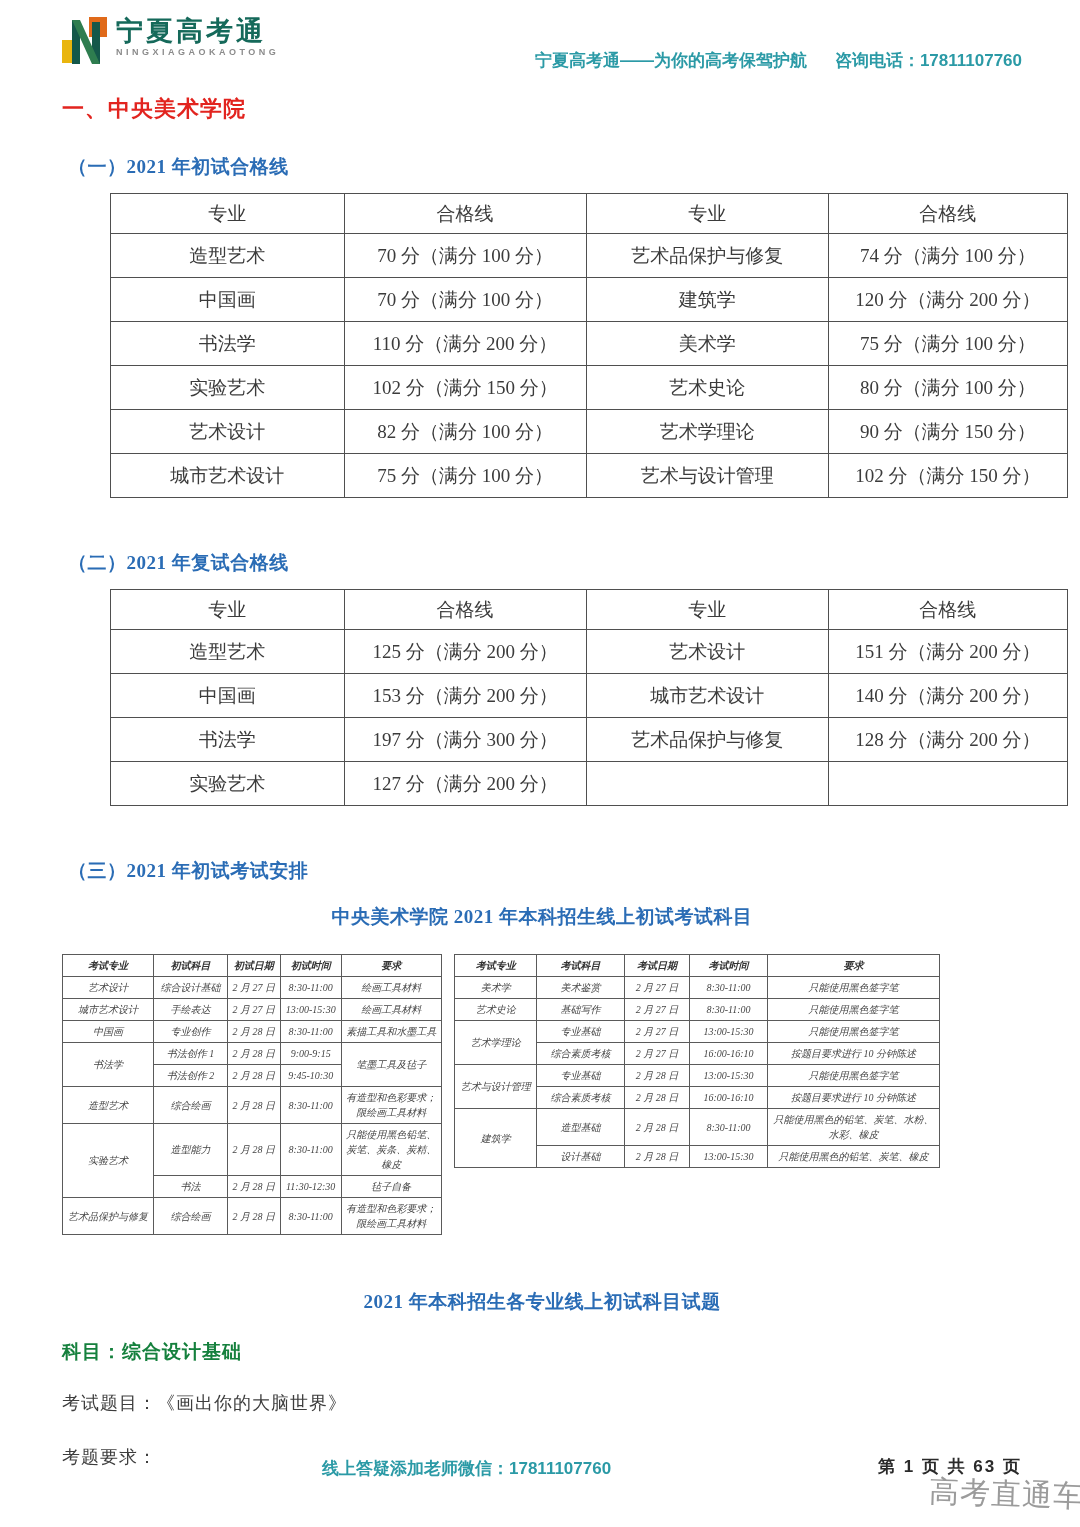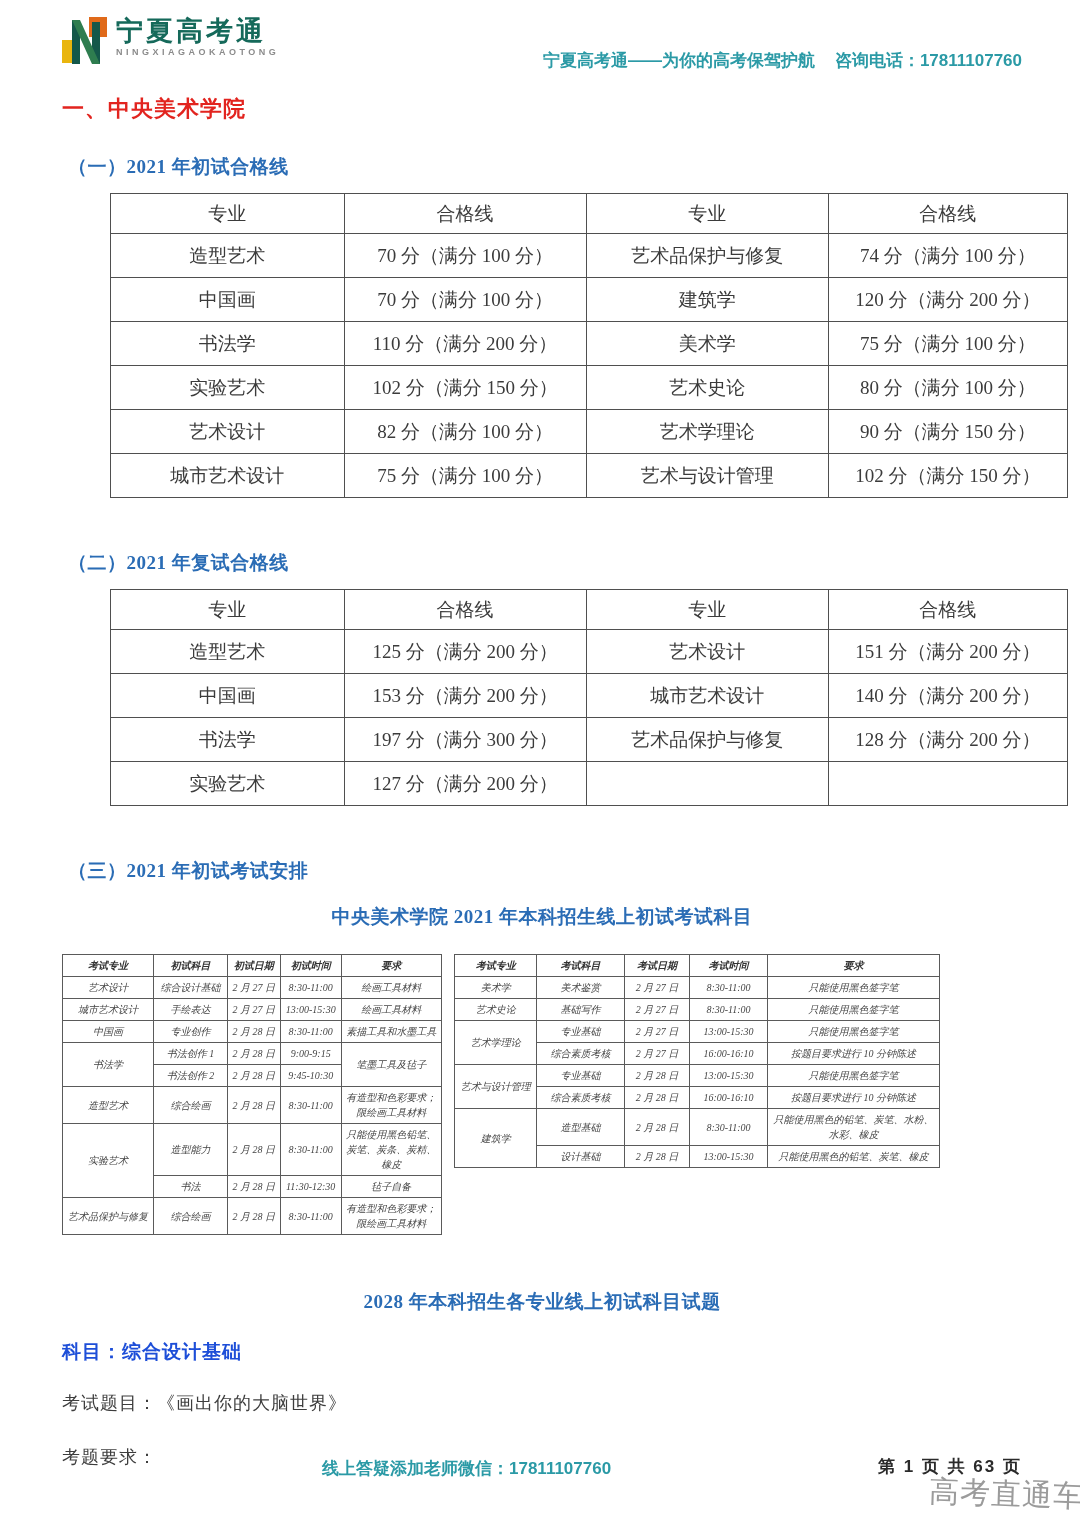--- a/index.html
+++ b/index.html
@@ -26,21 +26,21 @@
     font-family:"Liberation Sans","DejaVu Sans",sans-serif;
     font-size:27px;font-weight:bold;color:var(--logo-green);letter-spacing:3px;line-height:1.15;
   }
   .logo-text .en{
     font-family:"Liberation Sans","DejaVu Sans",sans-serif;
     font-size:9px;color:#8b8b8b;letter-spacing:3.5px;font-weight:bold;
   }
   .header-right{
     font-family:"Liberation Sans","DejaVu Sans",sans-serif;
     color:var(--teal);font-size:17px;font-weight:bold;padding-bottom:2px;
-    display:flex;gap:20px;align-items:flex-end;
+    display:flex;gap:28px;align-items:flex-end;
   }
 
   
   .doc-title{color:var(--red);font-size:22px;font-weight:bold;margin-top:20px;letter-spacing:1px;}
   .sec-heading{color:var(--blue);font-size:19px;font-weight:bold;margin-top:30px;margin-left:6px;letter-spacing:0.5px;}
   .sec-heading.gap-lg{margin-top:52px;}
   .center-title{
     color:var(--blue);font-size:19px;font-weight:bold;text-align:center;
     margin-top:20px;letter-spacing:0.5px;
   }
@@ -65,21 +65,21 @@
   .sched th{height:22px;font-weight:bold;color:#333;}
   .sched-left{width:380px;}
   .sched-right{width:486px;}
 
   
   .q-title{margin-top:54px;}
   .major-line{
     color:var(--blue);font-size:20px;font-weight:bold;margin-top:24px;
     font-family:"Liberation Sans","DejaVu Sans",sans-serif;letter-spacing:0.5px;
   }
-  .subject-line{color:#1d4ed8;font-size:19px;font-weight:bold;margin-top:24px;letter-spacing:1px;}
+  .subject-line{color:#15803d;font-size:19px;font-weight:bold;margin-top:24px;letter-spacing:1px;}
   .question-line{color:#3d3d3d;font-size:18px;margin-top:26px;letter-spacing:1px;}
   .req-line{color:#3d3d3d;font-size:18px;margin-top:30px;letter-spacing:1px;}
 
   
   .footer-wechat{
     position:absolute;left:322px;top:1457px;
     font-family:"Liberation Sans","DejaVu Sans",sans-serif;
     color:var(--teal);font-size:17px;font-weight:bold;
   }
   .footer-page{
@@ -374,21 +374,21 @@
           <tr>
             <td>设计基础</td>
             <td>2 月 28 日</td>
             <td>13:00-15:30</td>
             <td>只能使用黑色的铅笔、炭笔、橡皮</td>
           </tr>
         </tbody>
       </table>
   </div>
 
-  <div class="center-title q-title">2028 年本科招生各专业线上初试科目试题</div>
+  <div class="center-title q-title">2021 年本科招生各专业线上初试科目试题</div>
   <div class="subject-line">科目：综合设计基础</div>
   <div class="question-line">考试题目：《画出你的大脑世界》</div>
   <div class="req-line">考题要求：</div>
 
   <div class="footer-wechat">线上答疑添加老师微信：17811107760</div>
   <div class="footer-page">第 1 页 共 63 页</div>
   <div class="watermark">高考直通车</div>
 
 </div>
 

